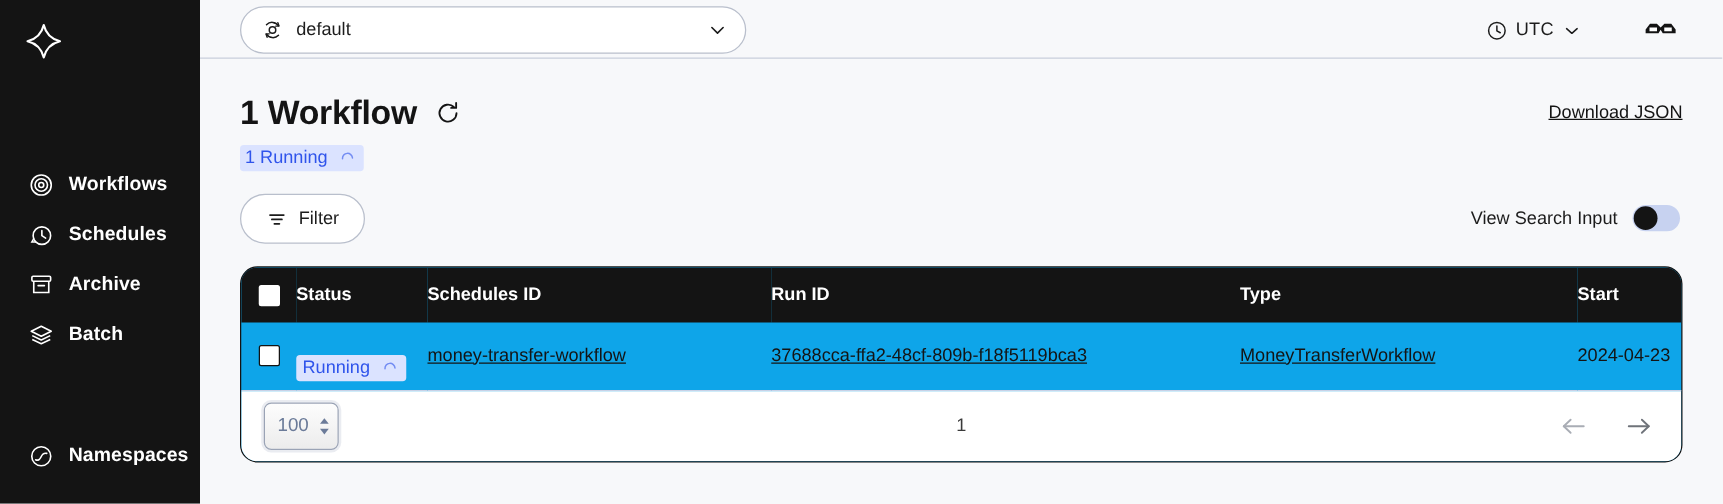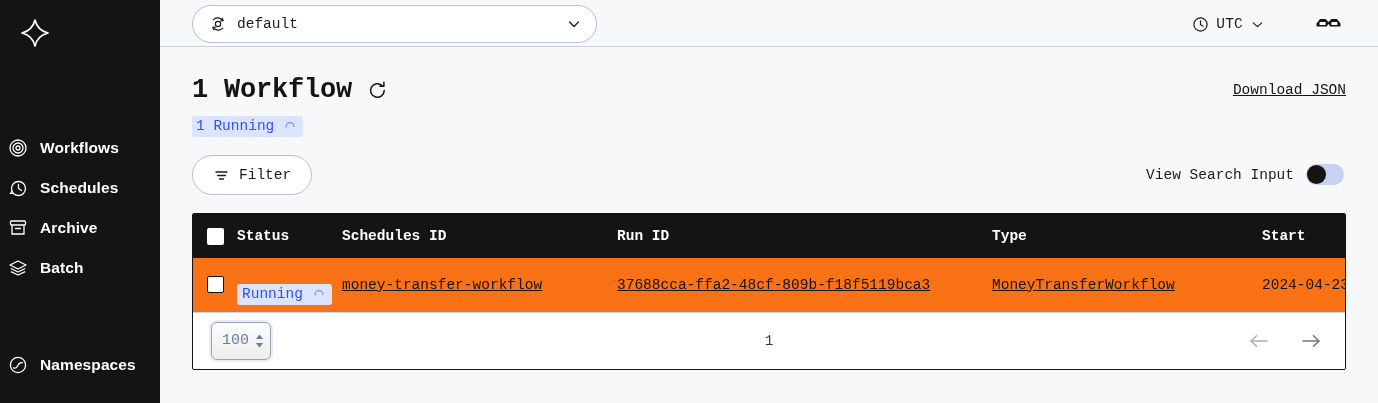--- a/index.html
+++ b/index.html
@@ -46,21 +46,21 @@
     position: absolute;
     top: 345px;
     left: 0;
     width: 100%;
   }
   .nav-item {
     display: flex;
     align-items: center;
     gap: 12px;
     height: 40px;
-    padding-left: 8px;
+    padding-left: 23px;
     cursor: pointer;
   }
   .nav-item .nav-icon {
     width: 20px;
     height: 20px;
     flex: 0 0 20px;
     display: flex;
     align-items: center;
     justify-content: center;
   }
@@ -71,21 +71,20 @@
     color: #ffffff;
     white-space: nowrap;
   }
 
   
   .main {
     flex: 1 1 auto;
     height: 284px;
     position: relative;
     background: #f7f8fa;
-    font-family: Liberation Mono, monospace;
   }
 
   
   .topbar {
     height: 47px;
     width: 100%;
     background: #f7f8fa;
     border-bottom: 1px solid #c9cedb;
     display: flex;
     align-items: center;
@@ -228,22 +227,22 @@
     left: 1px; top: 1px;
     width: 19px; height: 19px;
     border-radius: 50%;
     background: #141414;
   }
 
   
   .table-card {
     margin-top: 18px;
     width: 1154px;
-    background: #f97316;
-    border-radius: 2px;
+    background: #0ea5e9;
+    border-radius: 14px;
     overflow: hidden;
     border: 1px solid #141414;
     position: relative;
   }
   table { border-collapse: collapse; width: 100%; table-layout: fixed; }
   thead tr { background: #141414; height: 44px; }
   thead th {
     color: #ffffff;
     font-size: 14.5px;
     font-weight: 700;

